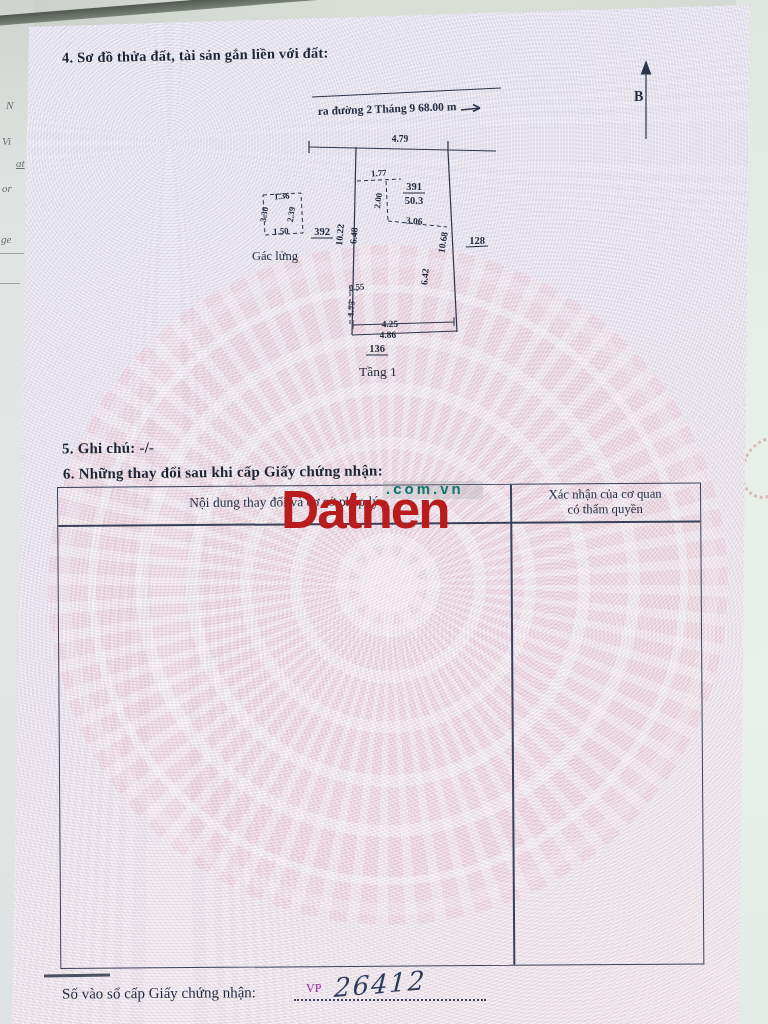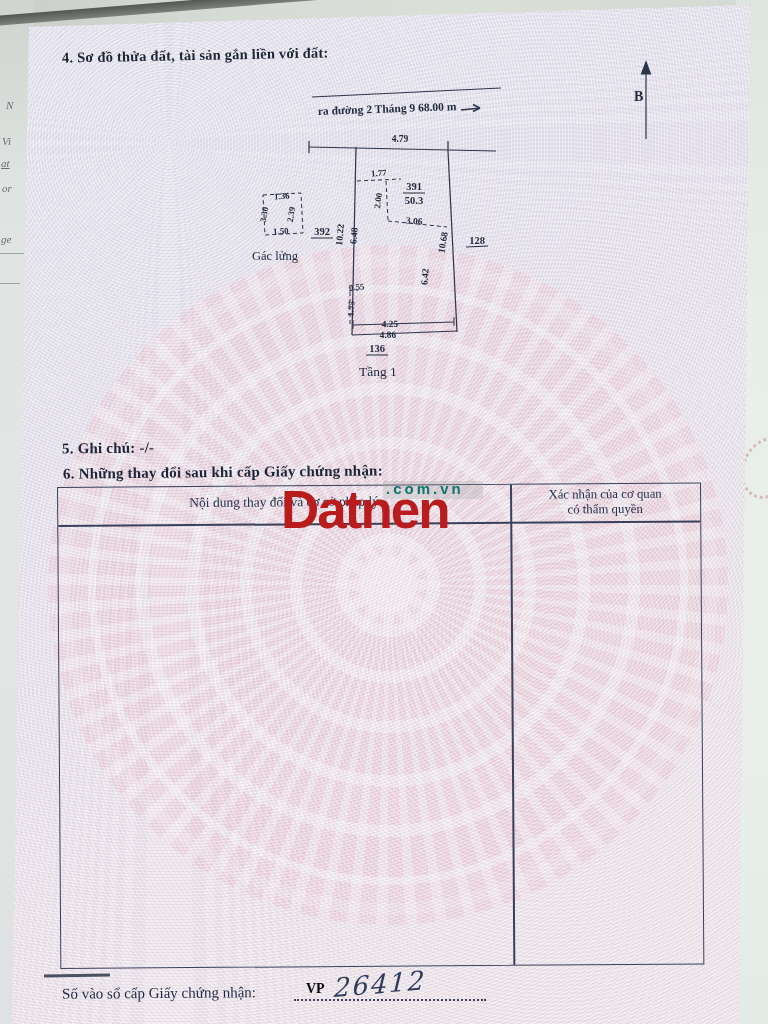--- a/index.html
+++ b/index.html
@@ -84,37 +84,37 @@
 
   
   .wm-domain-backdrop{left:383px;top:481px;width:100px;height:18px;background:rgba(165,165,165,.28);}
   .wm-domain{left:386px;top:480px;font-family:"Liberation Sans","DejaVu Sans",sans-serif;
     font-weight:bold;font-size:15px;letter-spacing:3px;color:#0f766e;}
   .wm-brand{left:281px;top:483px;font-family:"Liberation Sans","DejaVu Sans",sans-serif;
     font-weight:bold;font-size:53px;line-height:1;letter-spacing:-2px;}
 
   
   .footer-label{left:62px;top:985px;font-size:15px;color:#1e2840;transform:rotate(-.5deg);}
-  .footer-prefix{left:306px;top:981px;font-size:14px;font-weight:bold;color:#000000;}
+  .footer-prefix{left:306px;top:981px;font-size:12px;font-weight:normal;color:#a21caf;}
   .footer-number{left:334px;top:969px;font-size:26px;font-style:italic;color:#2e3c5c;
     letter-spacing:2px;transform:rotate(-5deg) skewX(-8deg);font-family:"DejaVu Serif",serif;}
   .footer-dots{left:294px;top:999px;width:192px;border-bottom:2px dotted #39425a;}
   .footer-underline-frag{left:44px;top:974px;width:66px;height:3px;background:#4a5261;transform:rotate(-1deg);}
 </style>
 </head>
 <body>
 
 <div class="abs under-top"></div>
 <div class="abs under-left"></div>
 <div class="abs under-right"></div>
 <div class="abs doc-edge-strip"></div>
 
 <div class="abs underlay-frag" style="left:6px;top:100px;">N</div>
 <div class="abs underlay-frag" style="left:2px;top:136px;text-align:center;">Vi</div>
-<div class="abs underlay-frag" style="left:1px;top:158px;text-decoration:underline;">at</div>
+<div class="abs underlay-frag" style="left:16px;top:158px;text-decoration:underline;">at</div>
 <div class="abs underlay-frag" style="left:2px;top:183px;">or</div>
 <div class="abs underlay-frag" style="left:1px;top:226px;margin-top:8px;">ge</div>
 <div class="abs underlay-line" style="left:0;top:253px;width:24px;"></div>
 <div class="abs underlay-line" style="left:0;top:283px;width:20px;"></div>
 <div class="abs stamp-fragment"></div>
 
 <div class="abs paper"></div>
 <div class="abs drum"></div>
 <div class="abs drum-star"></div>
 <div class="abs paper-texture"></div>

